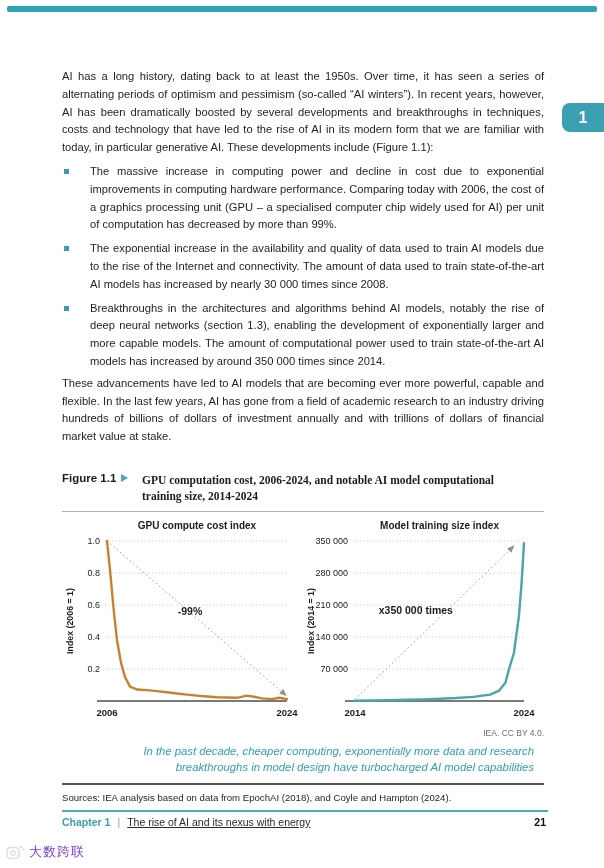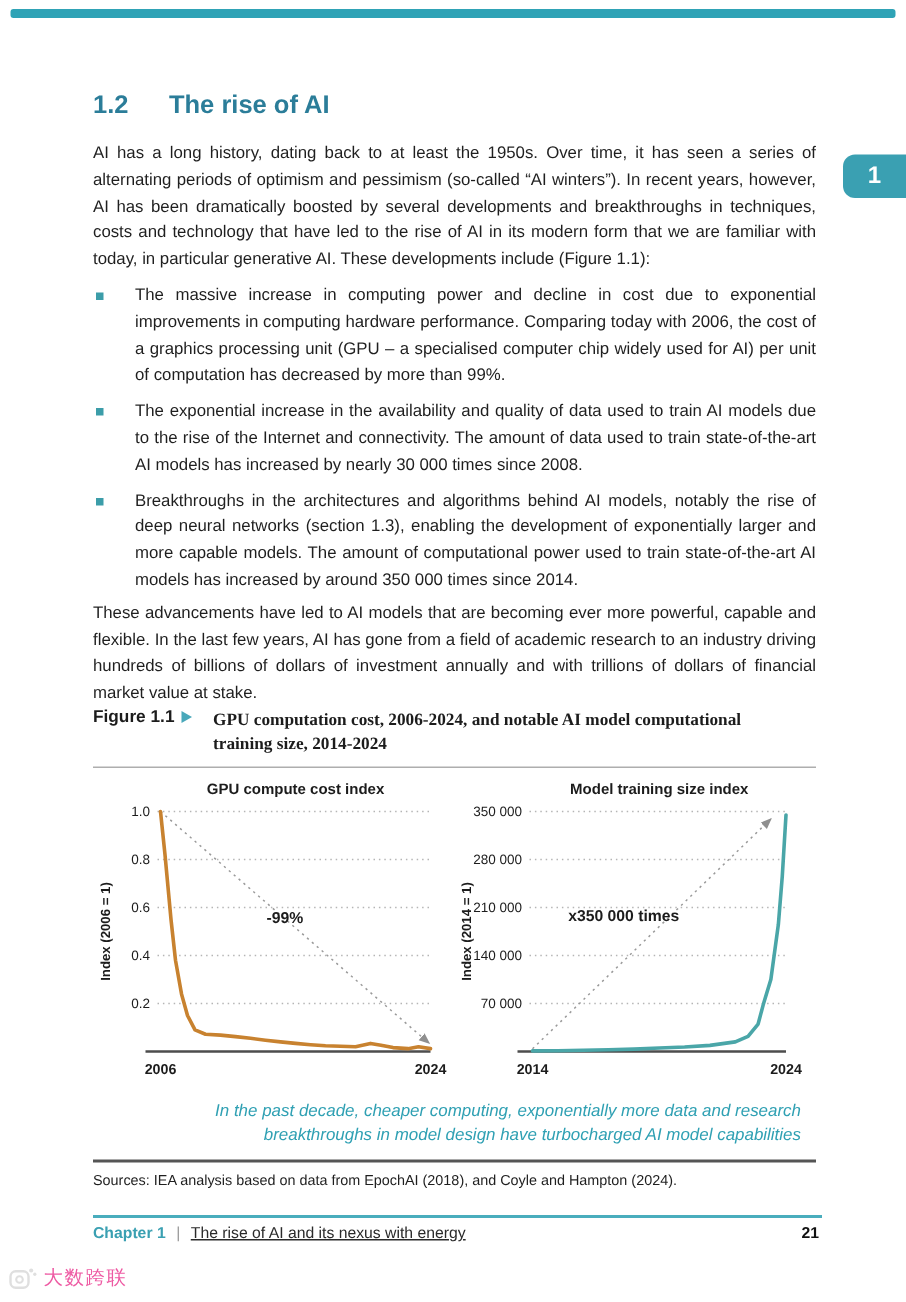--- a/index.html
+++ b/index.html
@@ -29,21 +29,21 @@
            font-size:11.3px;font-weight:normal;font-style:italic;line-height:15.5px;}
   .src-rule{height:2px;background:#555;margin-top:8px;}
   .sources{font-size:9.6px;margin-top:7px;color:#1f1f1f;}
   .footer-rule{position:absolute;left:62px;width:486px;top:810px;height:2px;}
   .footer{position:absolute;left:62px;right:58px;top:816px;display:flex;align-items:baseline;font-size:10.5px;}
   .footer .chap{font-weight:bold;}
   .footer .sep{color:#9a9a9a;margin:0 7px;}
   .footer .ftitle{color:#2a2a2a;text-decoration:underline;}
   .footer .pnum{margin-left:auto;font-weight:bold;color:#111;}
   .watermark{position:absolute;left:6px;top:843px;display:flex;align-items:center;gap:4px;color:#dcdcdc;opacity:0.9;}
-  .wm-text{font-size:13px;letter-spacing:1px;color:#ec4899;}
+  .wm-text{font-size:13px;letter-spacing:1px;color:#6d28d9;}
   
   .ct{font-size:10px;font-weight:bold;fill:#1c1c1c;}
   .cyl{font-size:8.8px;font-weight:600;fill:#1c1c1c;}
   .tick{font-size:9px;fill:#1c1c1c;}
   .xtick{font-size:9.5px;font-weight:700;fill:#1c1c1c;}
   .anno{font-size:10.5px;font-weight:600;fill:#1c1c1c;}
   .grid{stroke:#b5b5b5;stroke-width:0.9;stroke-dasharray:1,2.6;fill:none;}
   .axis{stroke:#4d4d4d;stroke-width:1.6;}
   .dotarrow{stroke:#9a9a9a;stroke-width:1;stroke-dasharray:1.5,2.8;}
 </style>
@@ -52,24 +52,20 @@
 
 <div class="page">
 
   <div class="top-bar" style="background:#2fa3b6;"></div>
 
   <div class="side-tab" style="background:#3aa0b2;">
     <span>1</span>
   </div>
 
   <div class="content">
-    <h2 class="sec" style="color:#2b7d99;">
-      <span>1.2</span>
-      <span>The rise of AI</span>
-    </h2>
 
     <p class="para body-text">AI has a long history, dating back to at least the 1950s. Over time, it has seen a series of alternating periods of optimism and pessimism (so-called “AI winters”). In recent years, however, AI has been dramatically boosted by several developments and breakthroughs in techniques, costs and technology that have led to the rise of AI in its modern form that we are familiar with today, in particular generative AI. These developments include (Figure 1.1):</p>
 
     <div class="bullets body-text">
       <div class="bullet">
         <span class="sq" style="background:#3c9da9;"></span>
         <span>The massive increase in computing power and decline in cost due to exponential improvements in computing hardware performance. Comparing today with 2006, the cost of a graphics processing unit (GPU – a specialised computer chip widely used for AI) per unit of computation has decreased by more than 99%.</span>
       </div>
       <div class="bullet">
         <span class="sq" style="background:#3c9da9;"></span>
@@ -140,20 +136,21 @@
           <text class="tick" x="45" y="156" text-anchor="end">70 000</text>
           <line class="axis" x1="42" y1="185" x2="221" y2="185"></line>
           <text class="xtick" x="52" y="200" text-anchor="middle">2014</text>
           <text class="xtick" x="221" y="200" text-anchor="middle">2024</text>
           <line class="dotarrow" x1="52" y1="183.17142857142858" x2="210.86000000000152" y2="30.02857142857144" marker-end="url(#arrow-model)"></line>
           <text class="anno" x="112.83999999999847" y="98.14285714285715" text-anchor="middle">x350 000 times</text>
           <polyline points="52.0,184.6 68.9,184.5 85.8,184.2 102.7,183.8 119.6,183.4 136.5,182.7 153.4,182.0 170.3,180.9 187.2,178.6 195.7,174.9 202.4,166.7 205.8,153.9 210.9,137.0 215.9,100.4 218.5,68.4 221.0,27.3" fill="none" stroke="#4aa6a8" stroke-width="2.4" stroke-linejoin="round" stroke-linecap="round"></polyline>
         </svg>
     </div>
 
+    <div class="attr">IEA. CC BY 4.0.</div>
 
     <div class="caption" style="color:#2fa0b3;">In the past decade, cheaper computing, exponentially more data and research breakthroughs in model design have turbocharged AI model capabilities</div>
 
     <div class="src-rule"></div>
     <div class="sources">Sources: IEA analysis based on data from EpochAI (2018), and Coyle and Hampton (2024).</div>
   </div>
 
   <div class="footer-rule" style="background:#49adbd;"></div>
   <div class="footer">
     <span class="chap" style="color:#3aa0b2;">Chapter 1</span>

